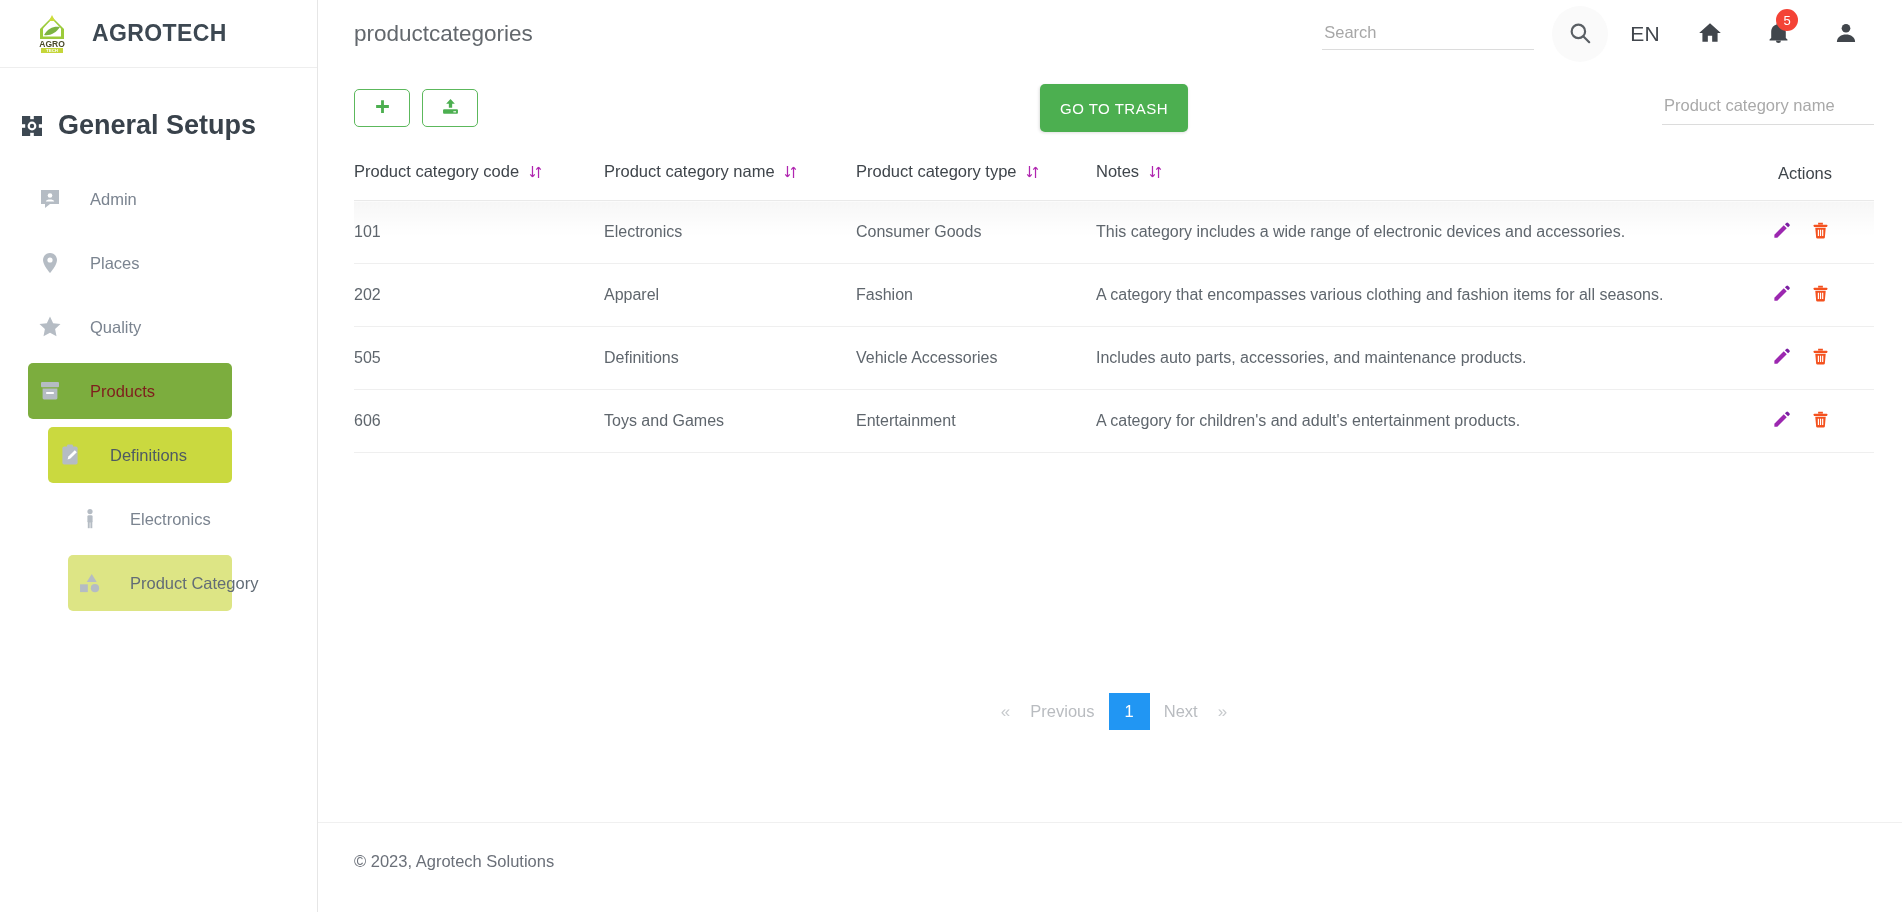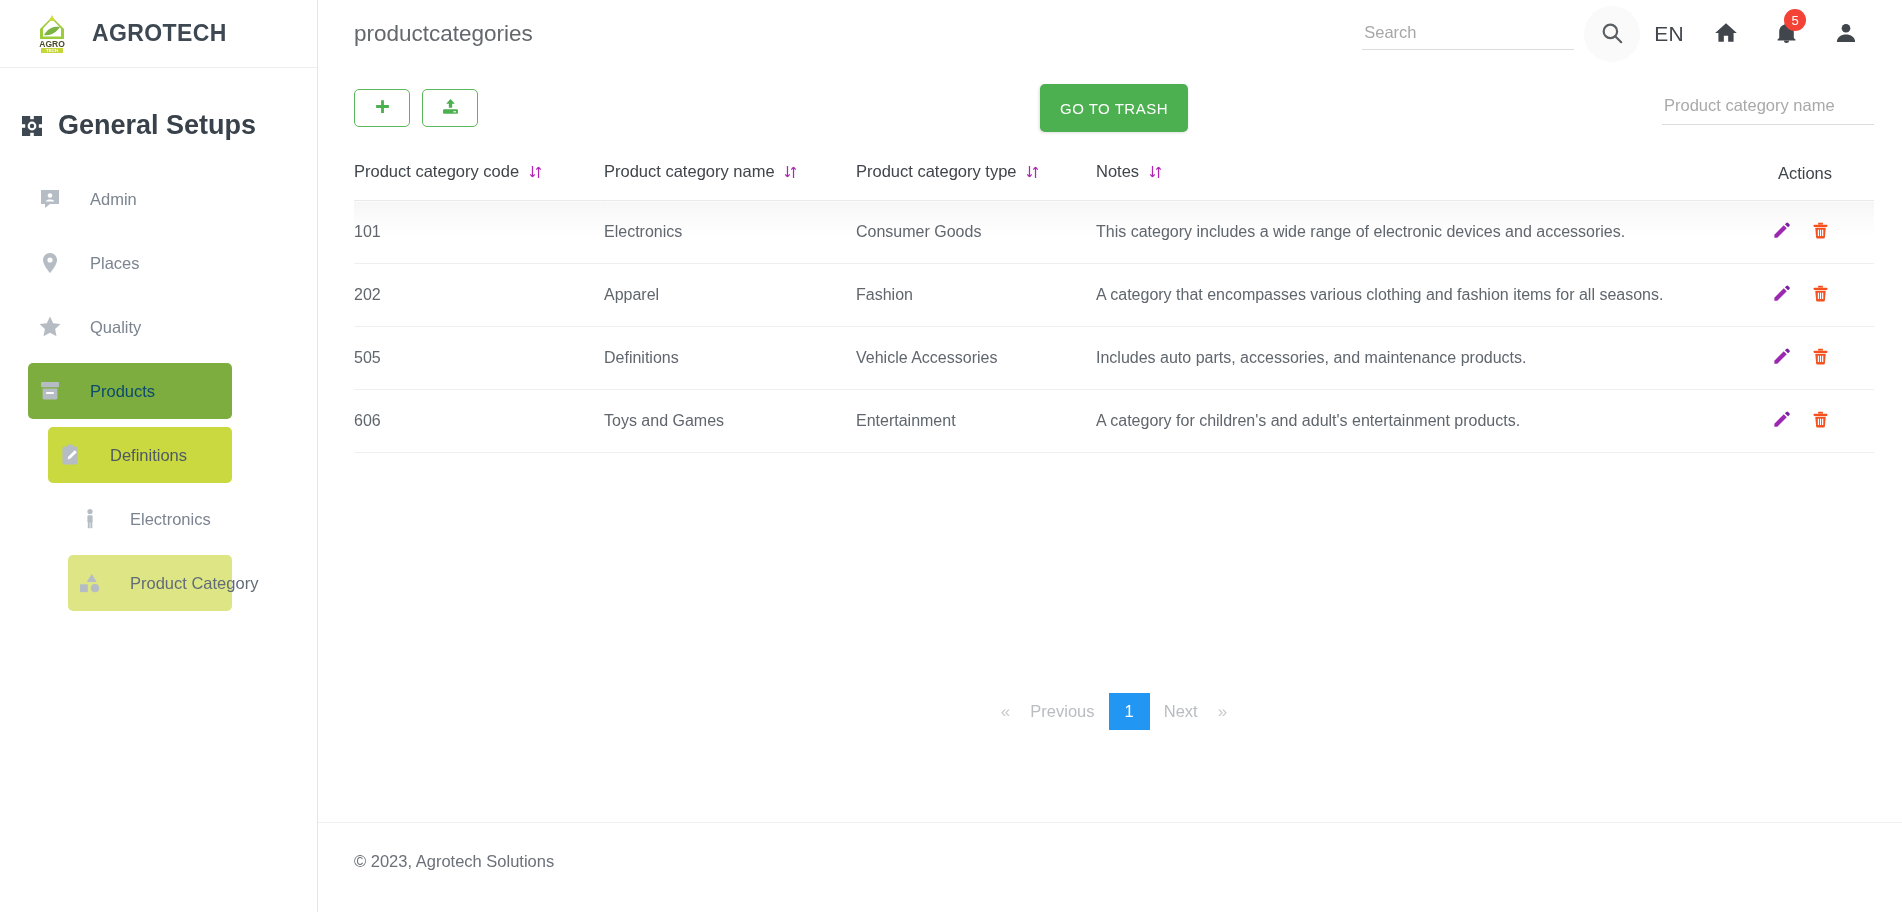--- a/index.html
+++ b/index.html
@@ -45,21 +45,21 @@
     color: #7b8490; font-size: 16.5px;
   }
   .nav-item .ni-icon {
     width: 44px; min-width: 44px; display: flex;
     align-items: center; justify-content: center;
     color: #b5bcc4;
   }
   .nav-item .ni-label { padding-left: 18px; white-space: nowrap; }
   .nav-item.lvl0 { margin-left: 28px; margin-right: 85px; }
   .nav-item.active-dark { background: #7cad3e; }
-  .nav-item.active-dark .ni-label { color: #0c4a6e; }
+  .nav-item.active-dark .ni-label { color: #7f1d1d; }
   .nav-item.lvl1 {
     margin-left: 48px; margin-right: 85px;
   }
   .nav-item.active-mid { background: #cad93f; }
   .nav-item.active-mid .ni-label { color: #4e5a63; }
   .nav-item.lvl2 { margin-left: 68px; margin-right: 85px; }
   .nav-item.active-light { background: #dde585; }
   .nav-item.active-light .ni-label { color: #626c76; }
 
   
@@ -69,21 +69,21 @@
   }
   .topbar {
     height: 68px; display: flex; align-items: center;
     padding: 0 28px 0 36px;
     background: #fff;
   }
   .page-title {
     font-size: 22.5px; color: #63686d; font-weight: normal;
   }
   .topbar-right {
-    margin-left: auto; display: flex; align-items: center; gap: 4px;
+    margin-left: auto; display: flex; align-items: center; gap: 12px;
   }
   .search-wrap { position: relative; margin-right: 6px; }
   .search-input {
     width: 212px; border: none; border-bottom: 1px solid #dcdcdc;
     outline: none; font-size: 16.5px; color: #5d6369;
     font-family: "Liberation Sans", sans-serif;
     padding: 4px 2px 7px 2px; background: transparent;
   }
   .search-input::placeholder { color: #a7a7a7; }
   .icon-btn {

